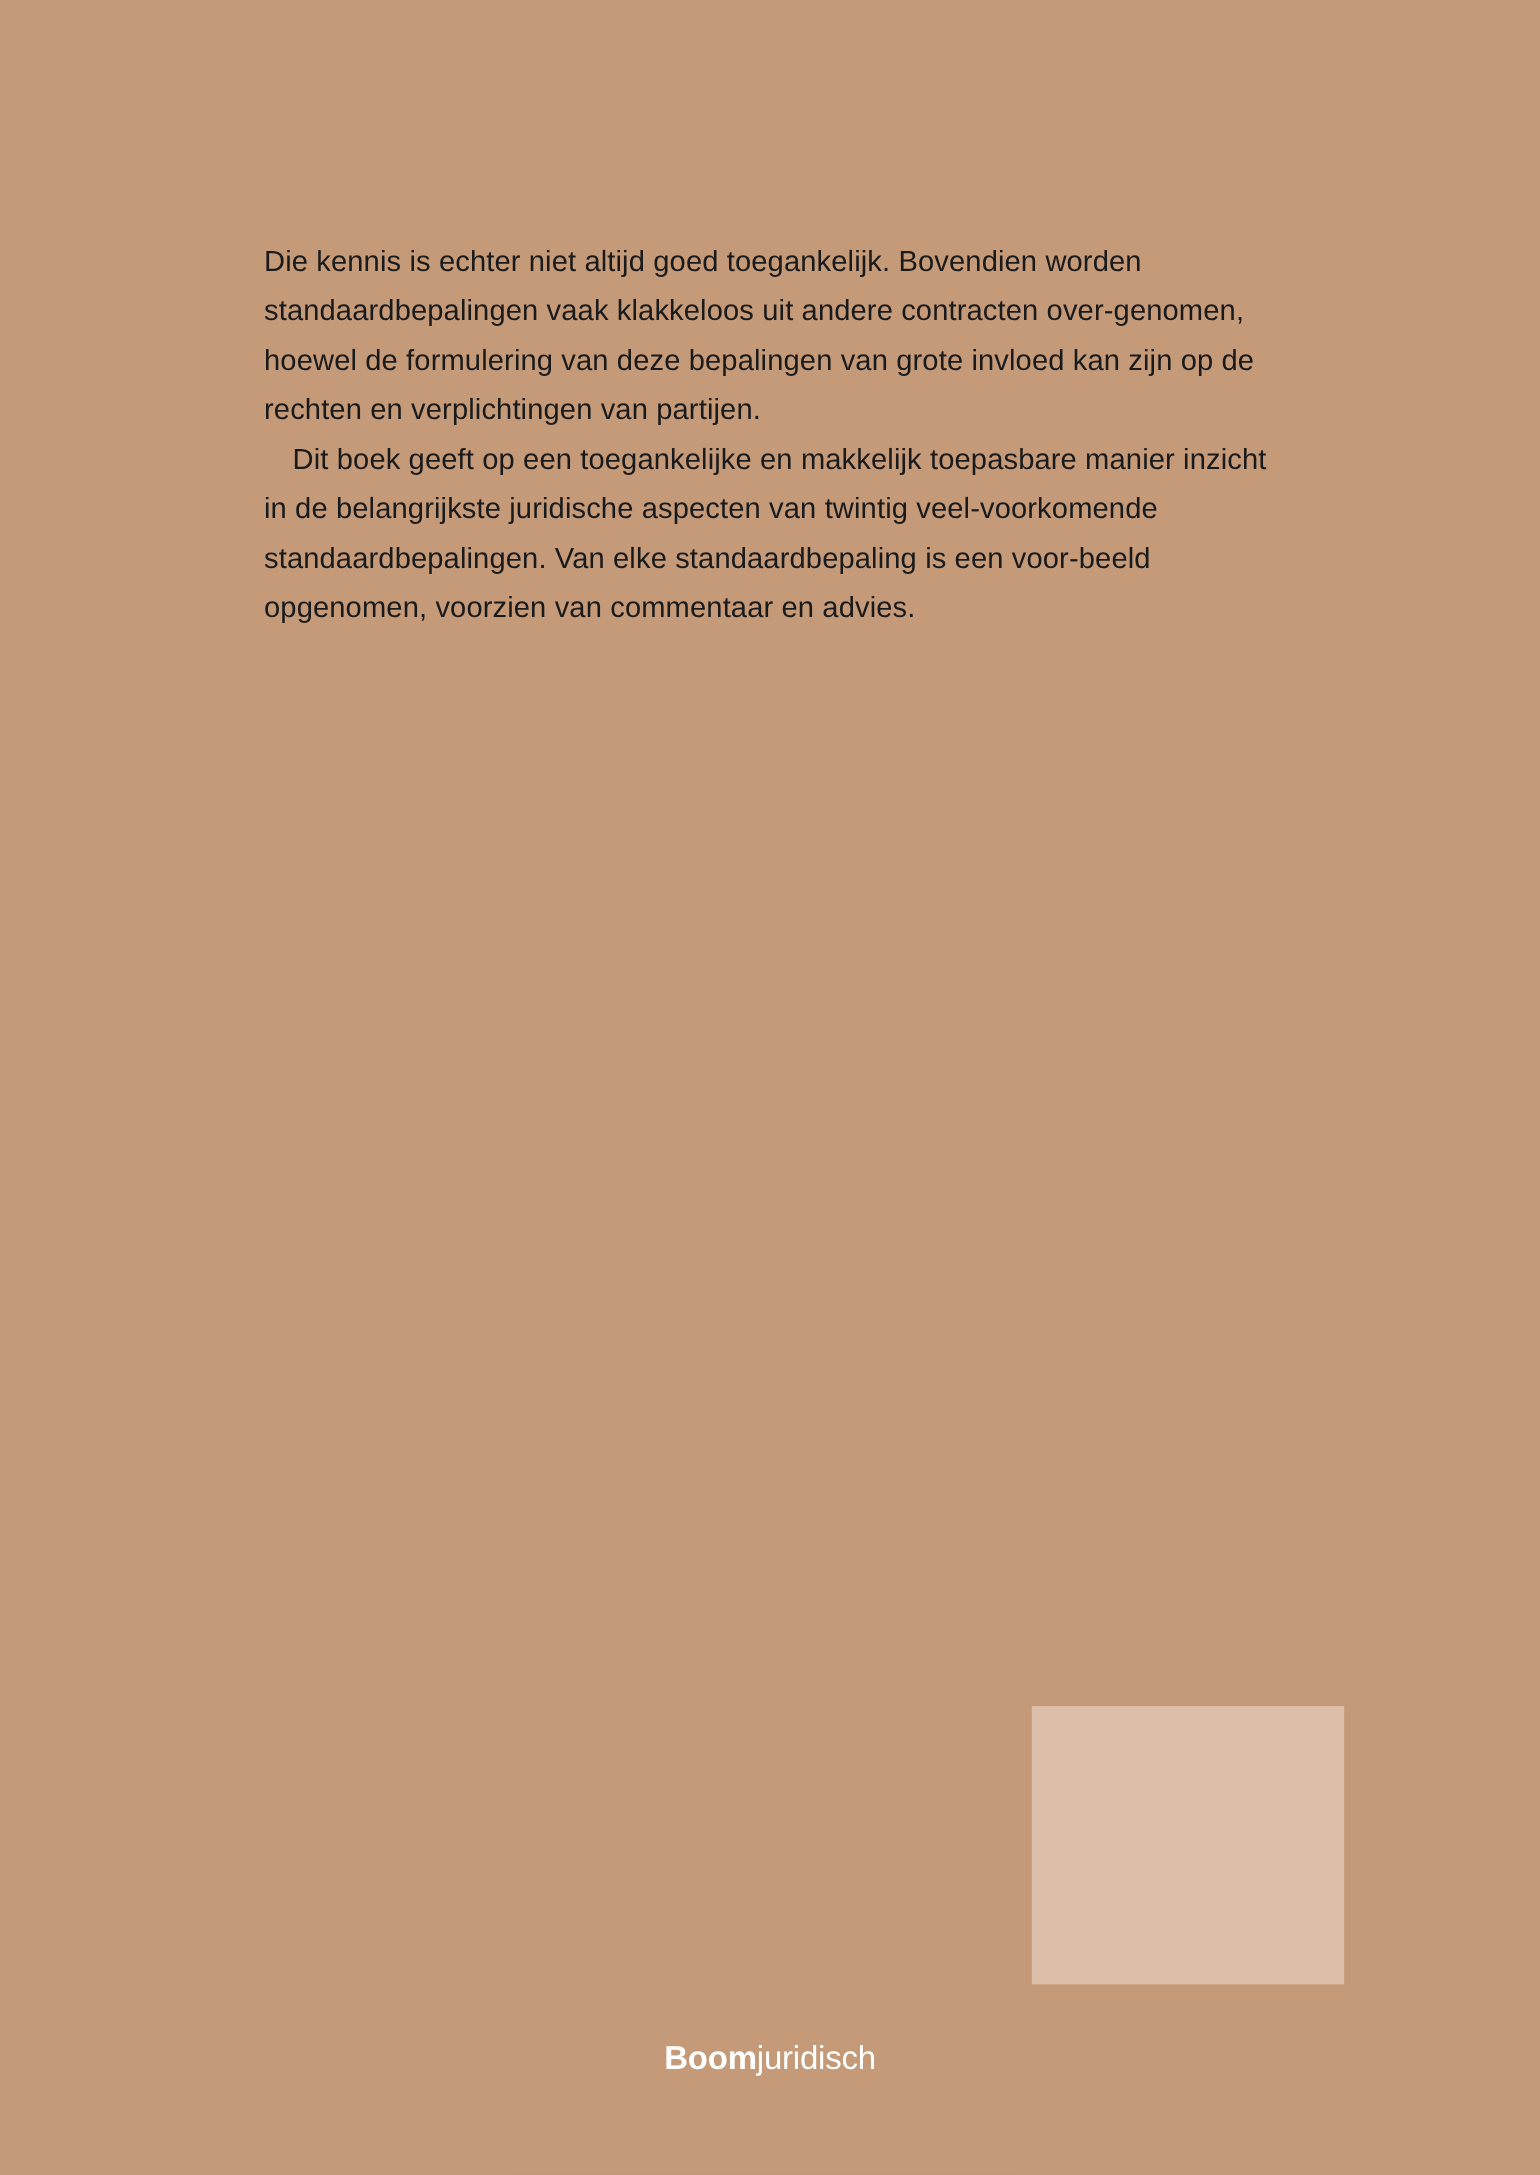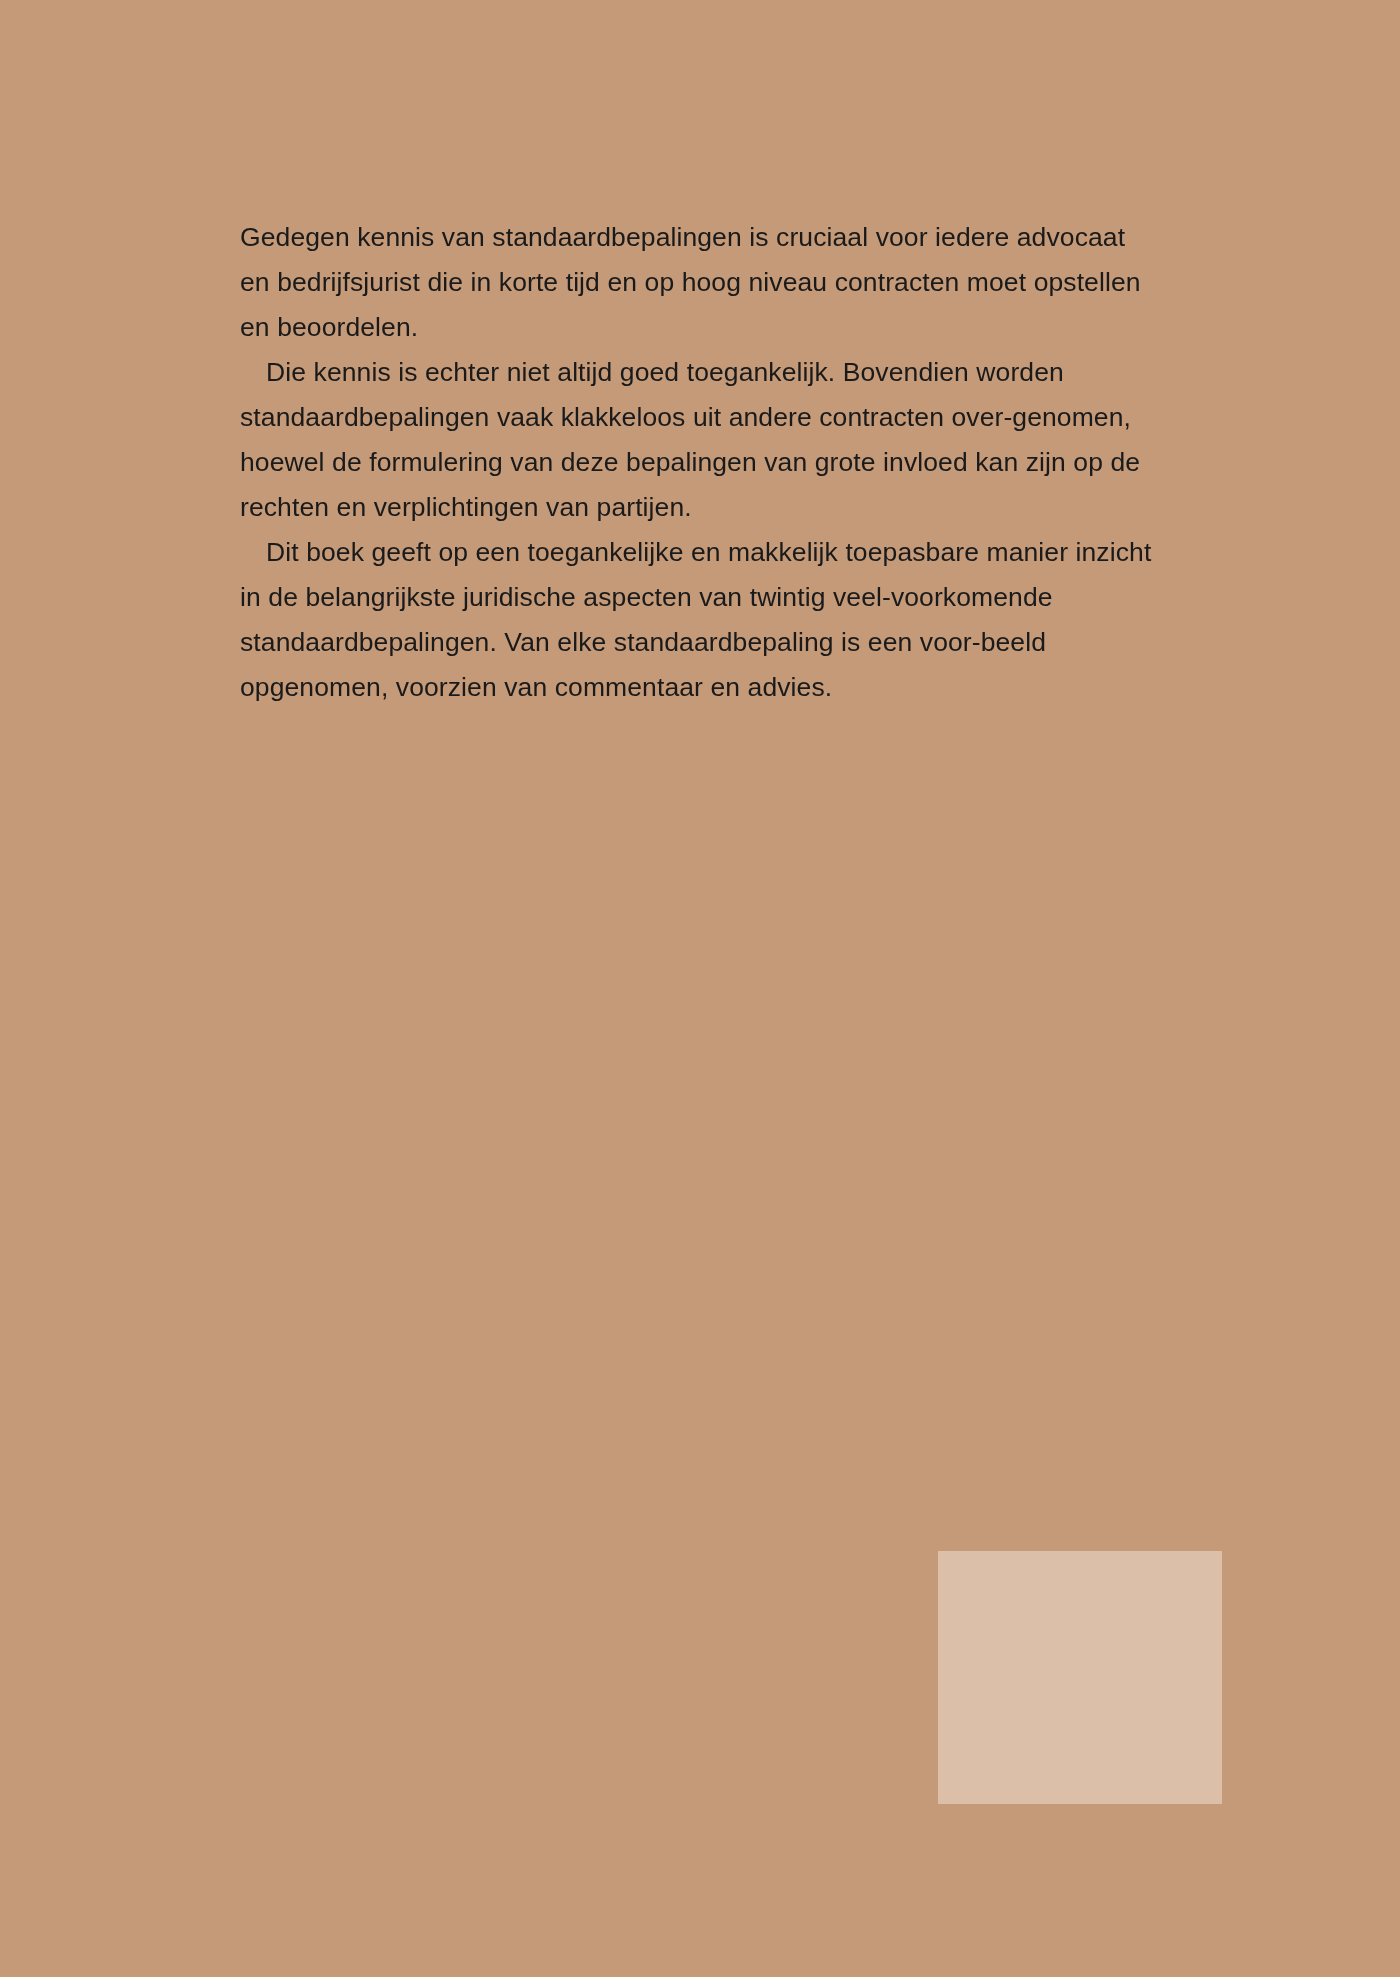--- a/index.html
+++ b/index.html
@@ -64,21 +64,23 @@
   .publisher .pub-light {
     font-weight: normal;
   }
 </style>
 </head>
 <body>
 
 <div class="page">
 
   <div class="blurb">
-    <p>Gedegen kennis van standaardbepalingen is cruciaal voor iedere advocaat en bedrijfsjurist die in korte tijd en op hoog niveau contracten moet opstellen en beoordelen.</p>
     <p>Die kennis is echter niet altijd goed toegankelijk. Bovendien worden standaardbepalingen vaak klakkeloos uit andere contracten over-genomen, hoewel de formulering van deze bepalingen van grote invloed kan zijn op de rechten en verplichtingen van partijen.</p>
     <p>Dit boek geeft op een toegankelijke en makkelijk toepasbare manier inzicht in de belangrijkste juridische aspecten van twintig veel-voorkomende standaardbepalingen. Van elke standaardbepaling is een voor-beeld opgenomen, voorzien van commentaar en advies.</p>
   </div>
 
   <div class="swatch"></div>
 
+  <div class="publisher">
+    <span class="pub-bold">Boom</span><span class="pub-light">juridisch</span>
+  </div>
 
 </div>
 
 </body></html>

